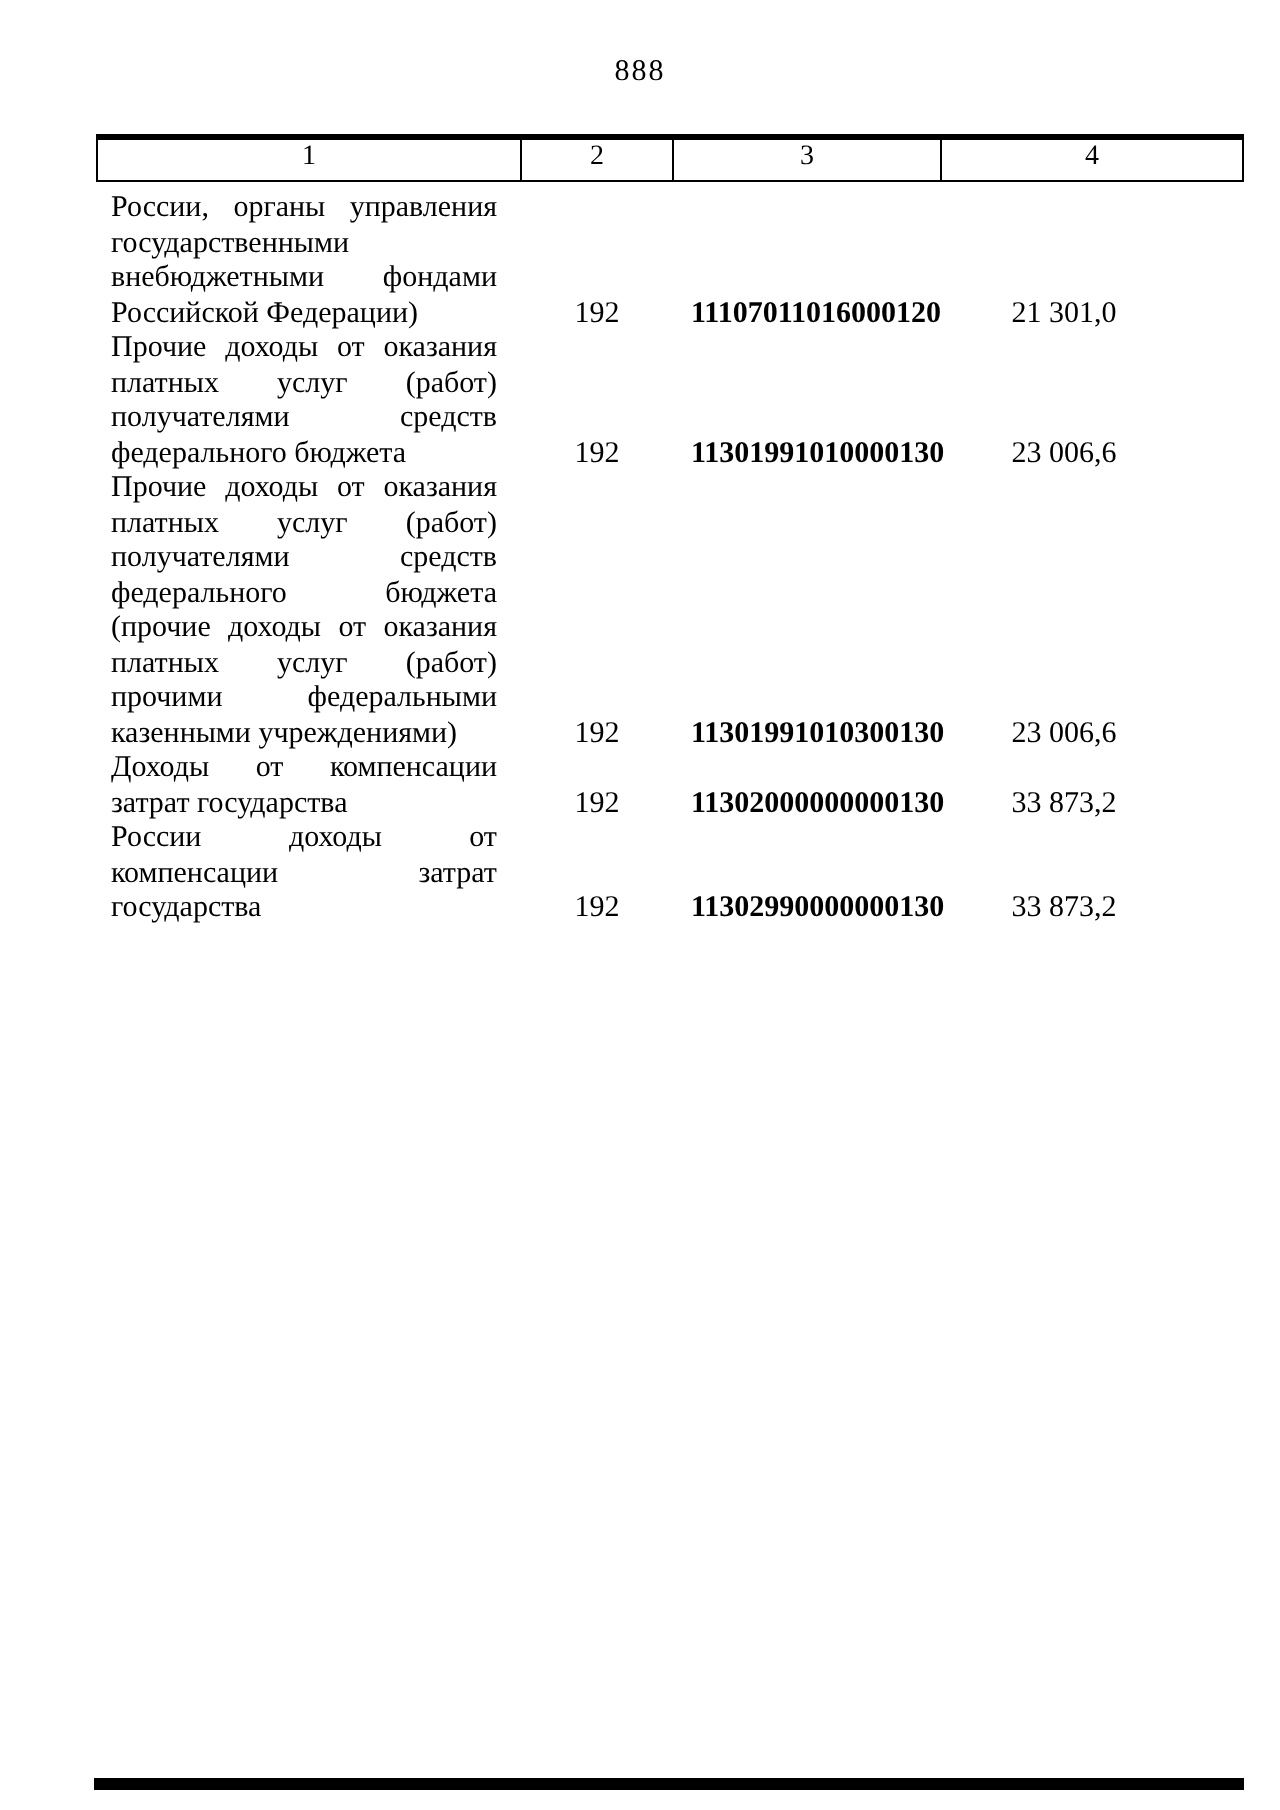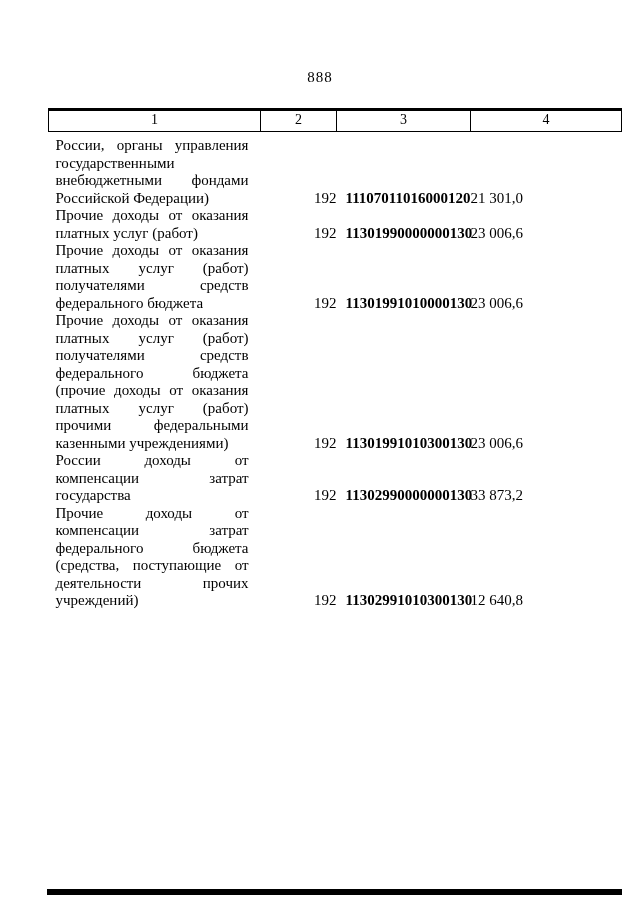--- a/index.html
+++ b/index.html
@@ -14,21 +14,20 @@
     background: #ffffff;
     font-family: "Liberation Serif", serif;
     color: #000000;
     overflow: hidden;
   }
   .page-number {
     padding-top: 28px;
     text-align: center;
     font-size: 15px;
     letter-spacing: 1px;
-    margin-top: 41px;
   }
   table.doc-table {
     border-collapse: collapse;
     table-layout: fixed;
     width: 573px;
     margin: 22px 0 0 48px;
     border-top: 3px solid #000;
   }
   table.doc-table col.c1 { width: 212px; }
   table.doc-table col.c2 { width: 76px; }
@@ -54,30 +53,30 @@
     padding-top: 5px;
   }
   td.c1 {
     text-align: justify;
     vertical-align: top;
     padding-left: 7px !important;
     padding-right: 12px !important;
     box-sizing: border-box;
   }
   td.c2 {
-    text-align: right;
+    text-align: center;
   }
   td.c3 {
     text-align: left;
     padding-left: 9px !important;
     box-sizing: border-box;
     font-weight: bold;
   }
   td.c4 {
-    text-align: left;
+    text-align: center;
     padding-right: 28px !important;
     box-sizing: border-box;
   }
   .bottom-rule {
     position: absolute;
     left: 47px;
     top: 889px;
     width: 575px;
     height: 6px;
     background: #000;
@@ -106,47 +105,41 @@
       </tr>
     </thead>
     <tbody>
         <tr>
     <td class="c1">России, органы управления государственными внебюджетными фондами Российской Федерации)</td>
     <td class="c2">192</td>
     <td class="c3">11107011016000120</td>
     <td class="c4">21 301,0</td>
   </tr>
         <tr>
-    <td class="c1">Прочие доходы от оказания платных услуг (работ)</td>
-    <td class="c2">192</td>
-    <td class="c3">11301990000000130</td>
-    <td class="c4">23 006,6</td>
-  </tr>
-        <tr>
     <td class="c1">Прочие доходы от оказания платных услуг (работ) получателями средств федерального бюджета</td>
     <td class="c2">192</td>
     <td class="c3">11301991010000130</td>
     <td class="c4">23 006,6</td>
   </tr>
         <tr>
     <td class="c1">Прочие доходы от оказания платных услуг (работ) получателями средств федерального бюджета (прочие доходы от оказания платных услуг (работ) прочими федеральными казенными учреждениями)</td>
     <td class="c2">192</td>
     <td class="c3">11301991010300130</td>
     <td class="c4">23 006,6</td>
   </tr>
         <tr>
+    <td class="c1">Доходы от компенсации затрат государства</td>
+    <td class="c2">192</td>
+    <td class="c3">11302000000000130</td>
+    <td class="c4">33 873,2</td>
+  </tr>
+        <tr>
     <td class="c1">России доходы от компенсации затрат государства</td>
     <td class="c2">192</td>
     <td class="c3">11302990000000130</td>
     <td class="c4">33 873,2</td>
-  </tr>
-        <tr>
-    <td class="c1">Прочие доходы от компенсации затрат федерального бюджета (средства, поступающие от деятельности прочих учреждений)</td>
-    <td class="c2">192</td>
-    <td class="c3">11302991010300130</td>
-    <td class="c4">12 640,8</td>
   </tr>
       </tbody>
   </table>
 
   <div class="bottom-rule"></div>
 
 </div>
 
 </body></html>

